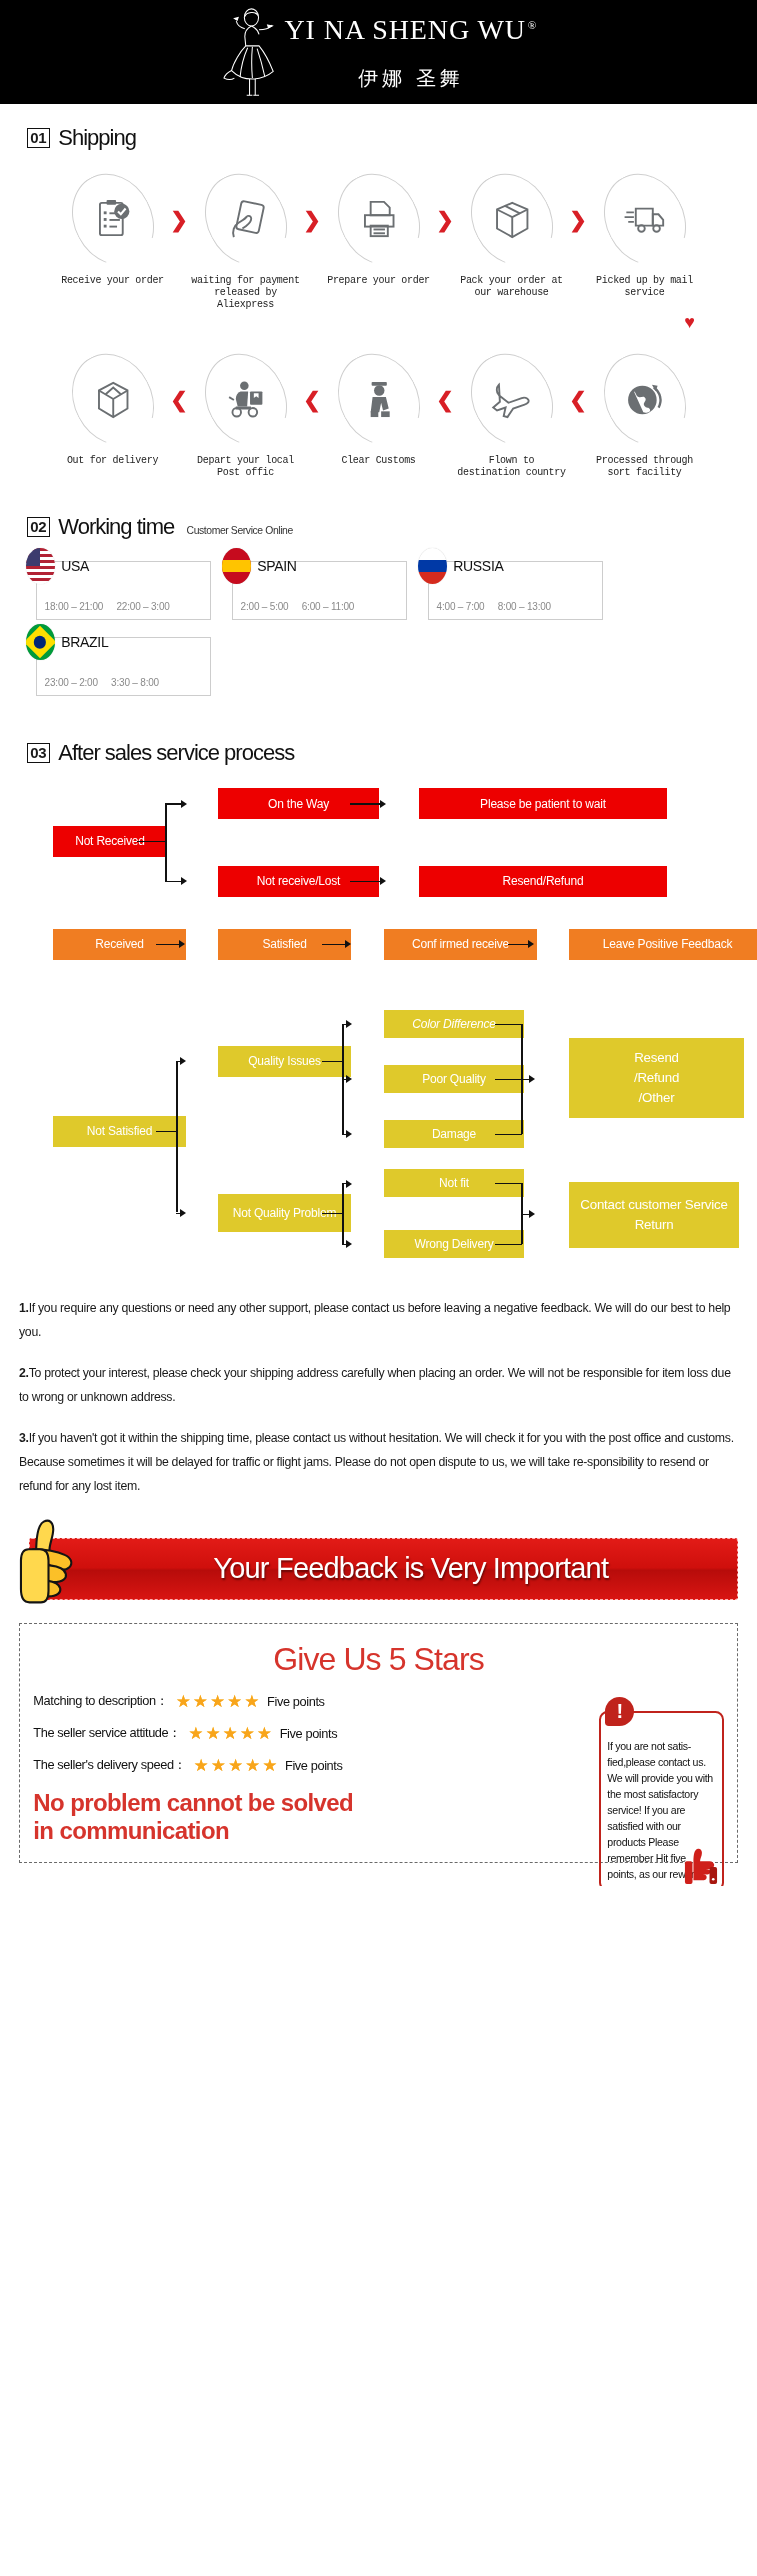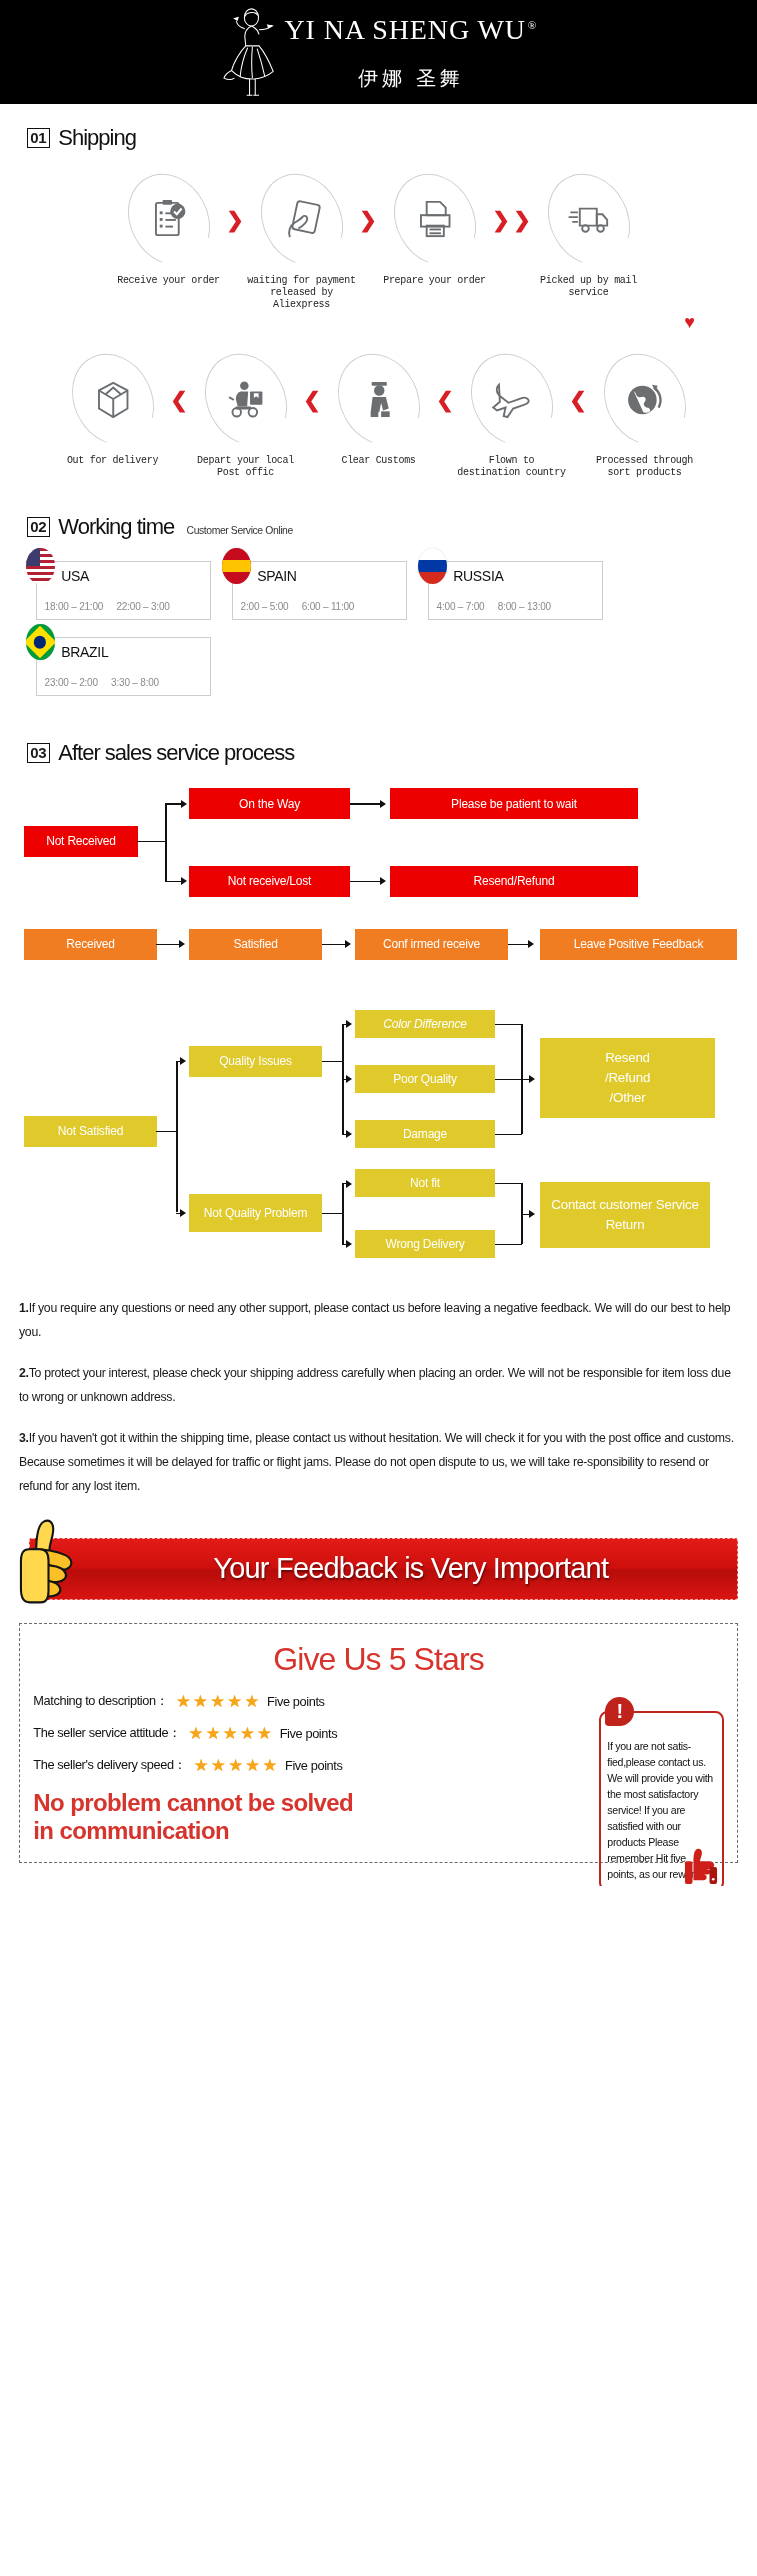--- a/index.html
+++ b/index.html
@@ -54,21 +54,21 @@
   .heart-row{ display:flex; justify-content:flex-end; padding:0 62px 0 0;
               margin-top:1.9px; }
   .heart{ color:#d81f26; font-size:18px; line-height:1; }
 
   
   .cards{ display:flex; flex-wrap:wrap; gap:17px 21px;
           padding:21px 19px 0 36px; }
   .card{
     width:175px; border:0.9px solid #cdcdcd; height:59px; position:relative;
   }
-  .card-top{ display:flex; align-items:flex-end; gap:6.6px;
+  .card-top{ display:flex; align-items:center; gap:6.6px;
              position:absolute; left:-11.4px; top:-13.3px; }
   .flag{ width:29px; height:36px; border-radius:50%;
          overflow:hidden; position:relative; flex:none;
          box-shadow:0 0 0.9px rgba(0,0,0,.25); }
   .country{ font-size:14px; color:#111; letter-spacing:-0.3px; }
   .hours{ position:absolute; left:7.6px; bottom:6.6px;
           font-size:10px; color:#8a8a8a; letter-spacing:-0.2px; }
   .hours span{ margin-right:13.3px; }
 
   
@@ -89,21 +89,21 @@
   .f-br .rhomb{ position:absolute; left:50%; top:50%; width:23px; height:23px;
     background:#fedf00; transform:translate(-50%,-50%) rotate(45deg); }
   .f-br .globe{ position:absolute; left:50%; top:50%; width:12.3px; height:12.3px;
     background:#002776; border-radius:50%; transform:translate(-50%,-50%); }
 
   
   .flow{ position:relative; margin-top:13.3px; }
   .fbox{
     position:absolute; color:#fff; display:flex; align-items:center;
     justify-content:center; text-align:center; font-size:12px;
-    line-height:14px; letter-spacing:-0.2px; padding:1.9px 3.8px;
+    line-height:14px; letter-spacing:-0.2px; padding:1.9px 3.8px;margin-left:29px;
   }
   .fbox.red{ background:#ed0000; }
   .fbox.org{ background:#f07d22; }
   .fbox.yel{ background:#dfc92b; }
   .ln{ position:absolute; background:#111; }
   .ln.h{ height:1.5px; } .ln.v{ width:1.5px; }
   .arw{ position:absolute; width:0; height:0;
         border-top:4.3px solid transparent; border-bottom:4.3px solid transparent;
         border-left:6.6px solid #111; }
 
@@ -230,20 +230,30 @@
           <path d="M12 2h14l6 6v8H12z" fill="none" stroke="#6b6f72" stroke-width="2"></path>
           <rect x="6" y="16" width="30" height="12" fill="none" stroke="#6b6f72" stroke-width="2"></rect>
           <rect x="12" y="27" width="18" height="11" fill="none" stroke="#6b6f72" stroke-width="2"></rect>
           <rect x="15" y="30" width="12" height="2" fill="#6b6f72"></rect>
           <rect x="15" y="34" width="12" height="2" fill="#6b6f72"></rect>
         </svg>
       </div>
       <div class="step-label">Prepare your order</div>
     </div>
     <div class="chev">❯</div>
+    <div class="step">
+      <div class="step-oval rot">
+        <svg width="38" height="40" viewBox="0 0 40 42">
+          <path d="M20 3l16 7v20l-16 9-16-9V10z" fill="none" stroke="#6b6f72" stroke-width="2"></path>
+          <path d="M4 10l16 8 16-8M20 18v21" fill="none" stroke="#6b6f72" stroke-width="2"></path>
+          <path d="M12 6l16 8" fill="none" stroke="#6b6f72" stroke-width="2"></path>
+        </svg>
+      </div>
+      <div class="step-label">Pack your order at our warehouse</div>
+    </div>
     <div class="chev">❯</div>
     <div class="step">
       <div class="step-oval rot">
         <svg width="42" height="34" viewBox="0 0 44 36">
           <path d="M12 6h18v18H12z" fill="none" stroke="#6b6f72" stroke-width="2"></path>
           <path d="M30 12h6l5 6v6h-11z" fill="none" stroke="#6b6f72" stroke-width="2"></path>
           <circle cx="18" cy="27" r="3.5" fill="none" stroke="#6b6f72" stroke-width="2"></circle>
           <circle cx="34" cy="27" r="3.5" fill="none" stroke="#6b6f72" stroke-width="2"></circle>
           <g stroke="#6b6f72" stroke-width="2">
               <path d="M2 10h8M0 15h10M4 20h6"></path>
@@ -317,21 +327,21 @@
       <div class="step-oval rot">
         <svg width="42" height="40" viewBox="0 0 44 42">
           <circle cx="19" cy="21" r="15" fill="#6b6f72"></circle>
           <g fill="#fff">
             <path d="M10 12c3 2 2 5 5 6s5-2 7 1-3 5-1 8 5 1 6 4-4 4-7 3"></path>
           </g>
           <path d="M31 8c7 5 9 14 5 21" fill="none" stroke="#6b6f72" stroke-width="2.5"></path>
           <path d="M29 5l6 1-2 6z" fill="#6b6f72"></path>
         </svg>
       </div>
-      <div class="step-label">Processed through sort products</div>
+      <div class="step-label">Processed through sort facility</div>
     </div>
   </div>
 
   <div class="sec-title" style="padding-top:34px">
     <span class="sec-num">02</span>
     <span class="sec-name">Working time</span>
     <span class="sec-sub">Customer Service Online</span>
   </div>
 
   <div class="cards">

